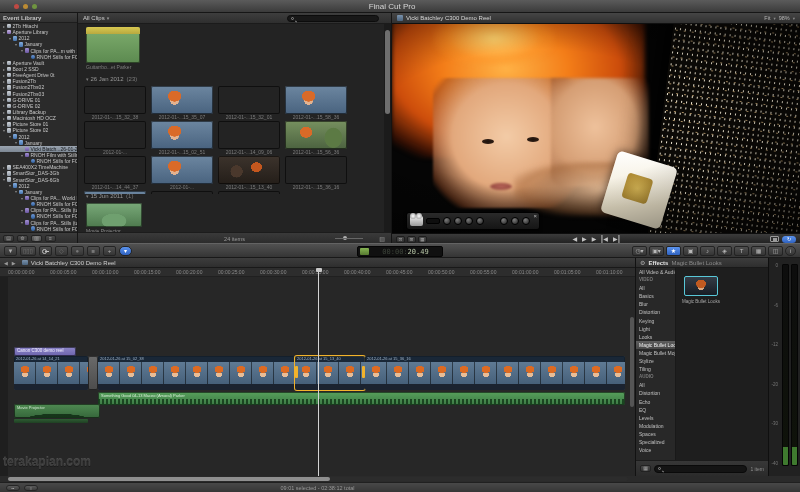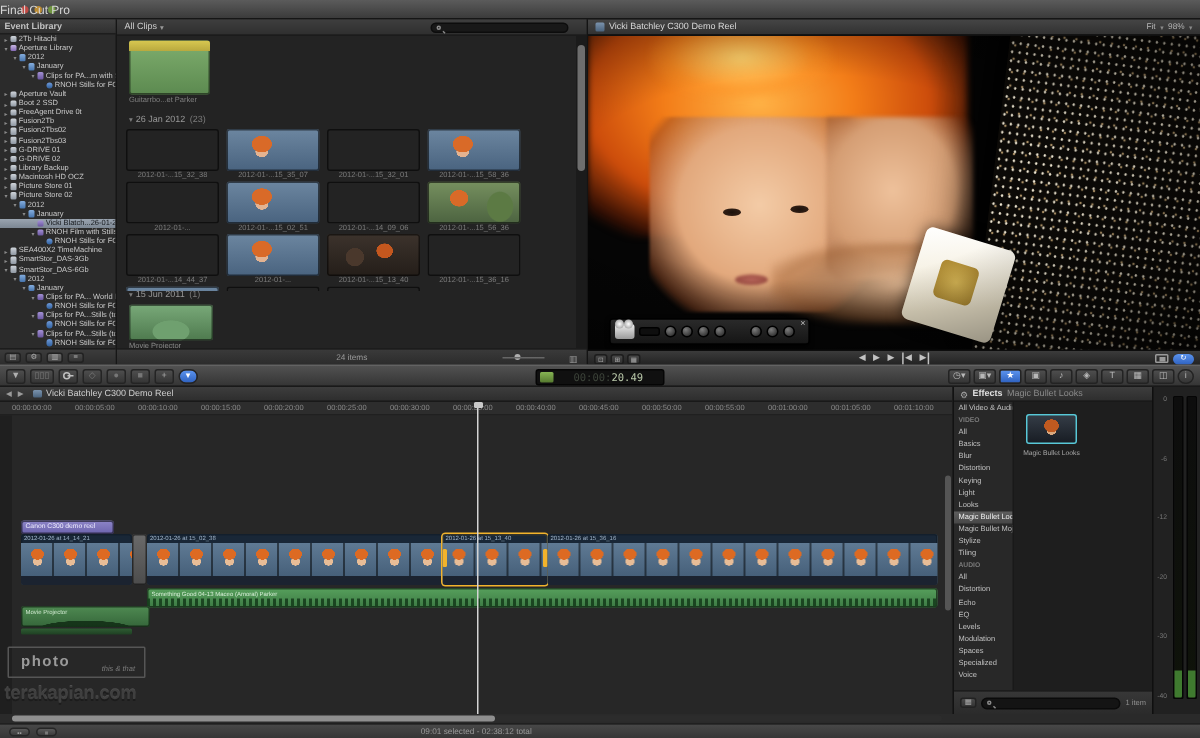--- a/index.html
+++ b/index.html
@@ -1,20 +1,20 @@
 <!DOCTYPE html>
 <html><head>
 <meta charset="utf-8">
 <style>
 *{margin:0;padding:0;box-sizing:border-box}
 html,body{width:800px;height:492px;overflow:hidden;background:#111;font-family:"Liberation Sans",sans-serif}
 #app{position:absolute;inset:0;width:800px;height:492px;background:#2a2a2a;overflow:hidden;color:#ccc}
 
 #titlebar{position:absolute;left:0;top:0;width:800px;height:13px;background:linear-gradient(#5b5b5b,#3b3b3b);border-bottom:1px solid #161616}
-#titlebar .title{position:absolute;left:0;right:16px;top:2px;font-size:8px;color:#d6d6d6}
+#titlebar .title{position:absolute;left:0;right:16px;top:2px;text-align:center;font-size:8px;color:#d6d6d6}
 .light{position:absolute;top:4px;width:5px;height:5px;border-radius:50%}
 
 #sidebar{position:absolute;left:0;top:13px;width:78px;height:230px;background:#2b2b2b;border-right:1px solid #161616}
 #sidebar .shdr{height:10px;line-height:10px;font-size:6px;color:#c2c2c2;padding-left:3px;background:linear-gradient(#414141,#303030);border-bottom:1px solid #1d1d1d;font-weight:bold}
 #tree{position:absolute;left:0;right:0;top:10px;bottom:11px;overflow:hidden}
 .srow{display:flex;align-items:center;height:6.15px;font-size:5px;color:#c9c9c9;white-space:nowrap;overflow:hidden}
 .srow.selected{background:linear-gradient(#9aa4b0,#7c8793);color:#15181c}
 .srow .twirl{width:4px;font-size:4px;color:#8a8a8a;flex:none;text-align:center}
 .srow.selected .twirl{color:#2a2e33}
 .srow .ic{width:4.5px;height:4.5px;margin:0 1.5px 0 .5px;border-radius:1px;flex:none;background:linear-gradient(#cfd4da,#8f98a3)}
@@ -697,19 +697,15 @@
 
   <div id="hscrolltrack">
       <div id="hscroll"></div>
     </div>
   <div id="statusbar">
     <span class="pill" style="left:6px">▪▪</span>
     <span class="pill" style="left:24px">≡</span>
     <span class="stext">09:01 selected - 02:38:12 total</span>
   </div>
 
-  <div id="wmbox">
-    <span class="wlogo">photo</span>
-    <span class="wscript">this &amp; that</span>
-  </div>
   <div id="wmsite">terakapian.com</div>
 
 </div>
 
 </body></html>

